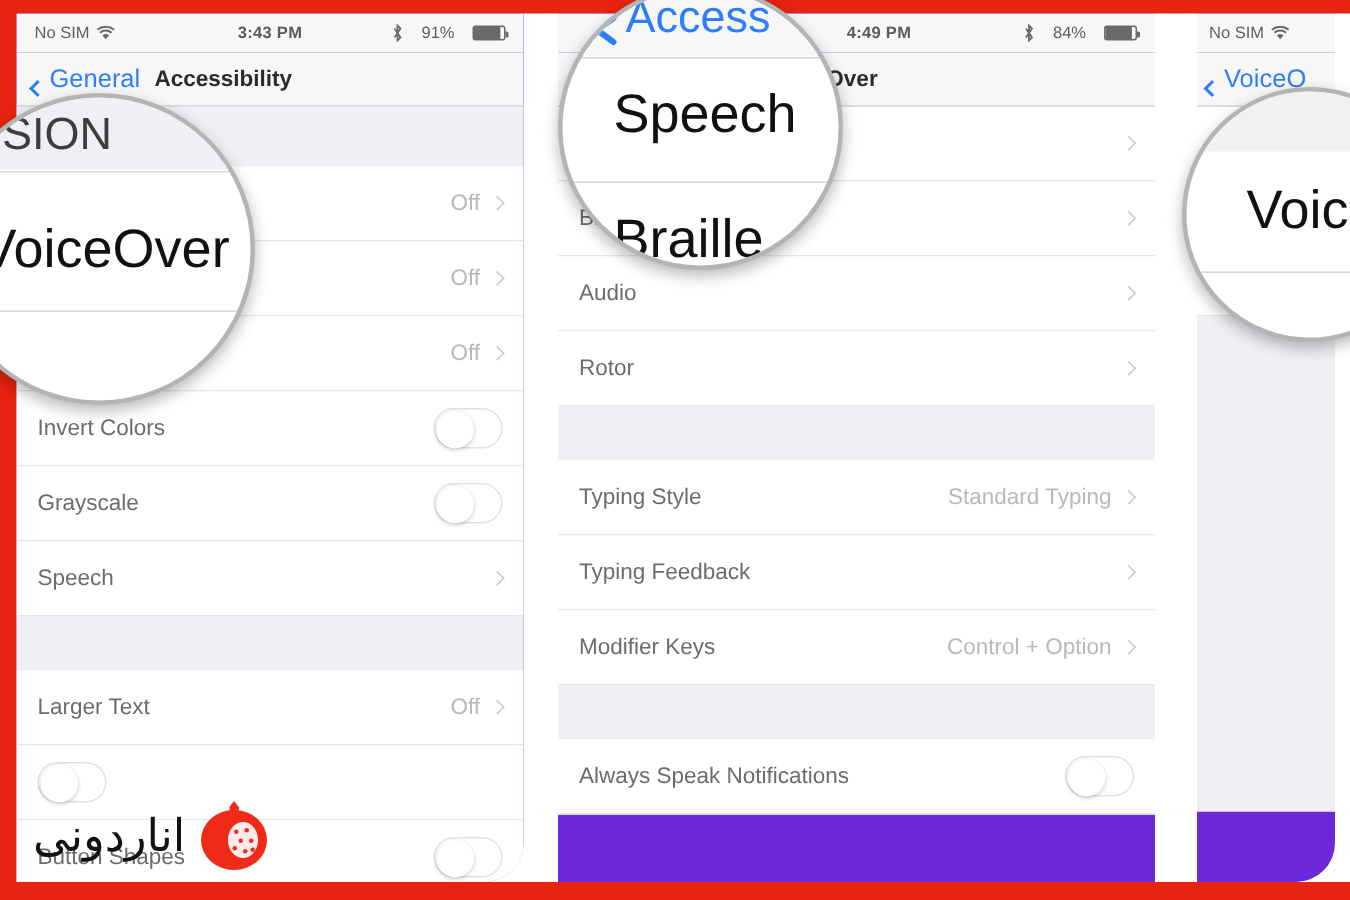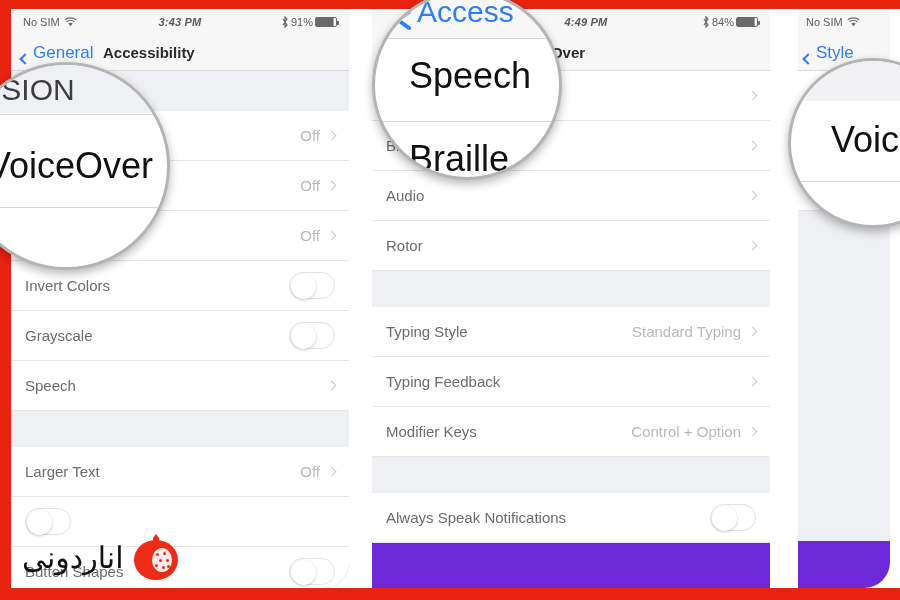--- a/index.html
+++ b/index.html
@@ -43,22 +43,22 @@
   
   .statusbar {
     position: relative;
     height: 26px;
     background: #f7f7f7;
     display: flex; align-items: center;
     padding: 0 12px;
     font-size: 11px; color: #5e5e5e;
   }
   .sb-left { display: flex; align-items: center; gap: 4px; white-space: nowrap; }
-  .sb-center { position: absolute; left: 0; right: 0; text-align: center; font-weight: bold; font-size: 11px; color: #5a5a5a; letter-spacing: .2px; font-style: italic; }
-  .sb-right { margin-left: auto; display: flex; align-items: center; gap: 2px; position: relative; z-index: 2; white-space: nowrap; text-align: right; }
+  .sb-center { position: absolute; left: 0; right: 0; text-align: center; font-weight: bold; font-size: 11px; color: #5a5a5a; letter-spacing: .2px; }
+  .sb-right { margin-left: auto; display: flex; align-items: center; gap: 12px; position: relative; z-index: 2; white-space: nowrap; text-align: right; }
   .batt {
     display: inline-block; width: 22px; height: 10px;
     border: 1px solid #6a6a6a; border-radius: 2px;
     position: relative; background: linear-gradient(#6a6a6a,#6a6a6a) left/88% 100% no-repeat;
   }
   .batt::after { content:''; position:absolute; right:-3px; top:3px; width:2px; height:4px; background:#6a6a6a; border-radius:0 1px 1px 0; }
 
   
   .navbar {
     position: relative;
@@ -379,21 +379,21 @@
           <path d="M6.5 9.2 L4.3 6.6 a3.4 3.4 0 0 1 4.4 0 Z" fill="#6a6a6a"></path>
           <path d="M2.6 4.8 a6 6 0 0 1 7.8 0" stroke="#6a6a6a" stroke-width="1.3" fill="none"></path>
           <path d="M0.9 2.8 a9 9 0 0 1 11.2 0" stroke="#6a6a6a" stroke-width="1.3" fill="none"></path>
         </svg>
       </span>
     </div>
 
     <div class="navbar" style="padding:0 6px;">
       <span class="back">
         <i class="chev-back"></i>
-        <span>Style</span>
+        <span>VoiceO</span>
       </span>
     </div>
 
     <div class="list">
       <div class="row" style="padding:0 10px;">
         <span class="label">Voice</span>
       </div>
       <div class="group-header" style="padding:0 10px 6px;">ROTOR LA</div>
       <div class="row" style="padding:0 10px;">
         <span class="label">Add New</span>

